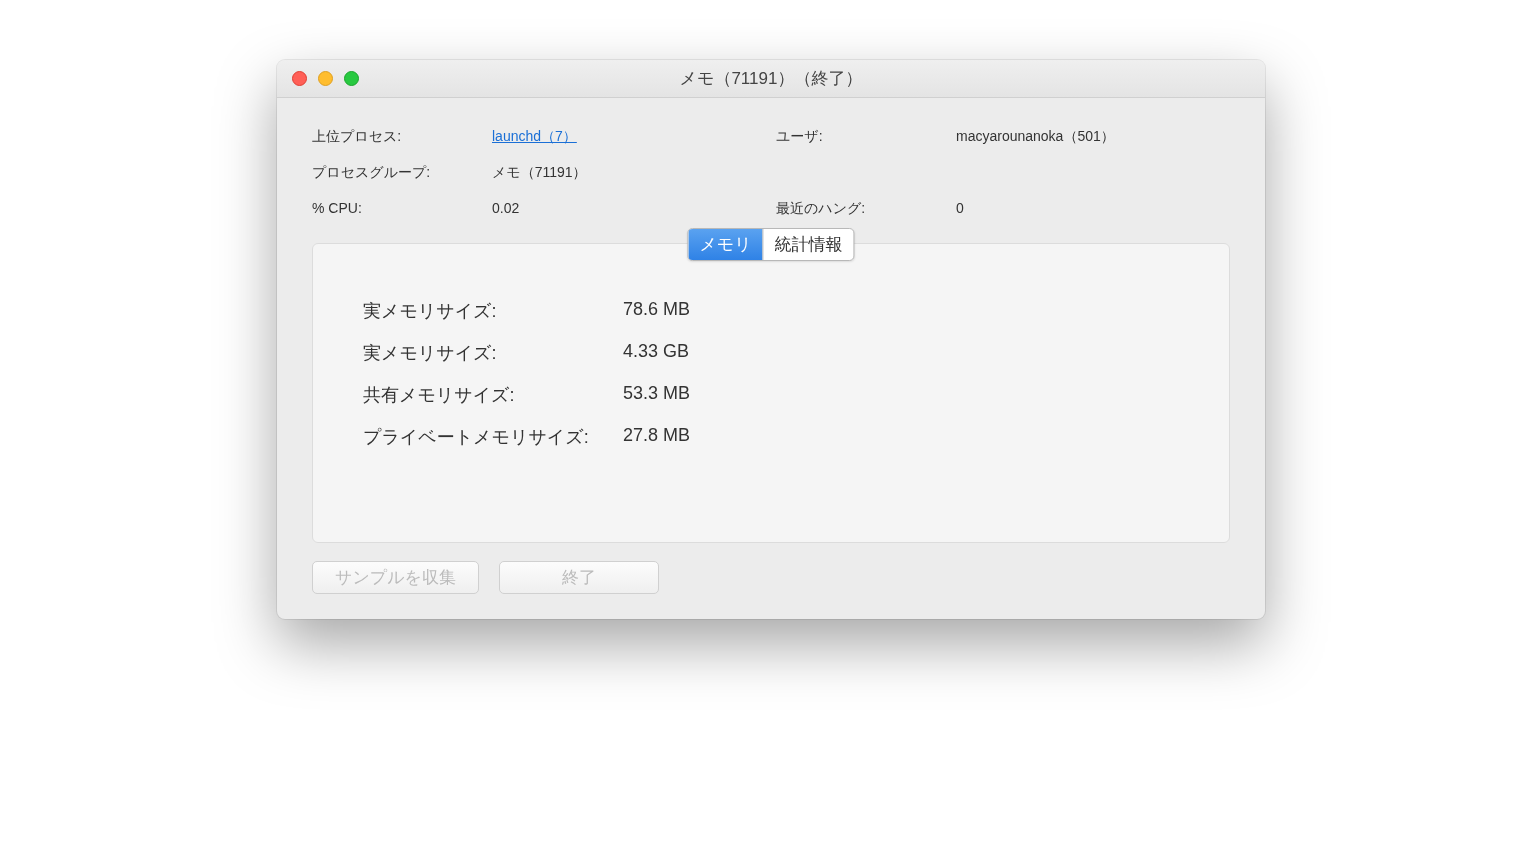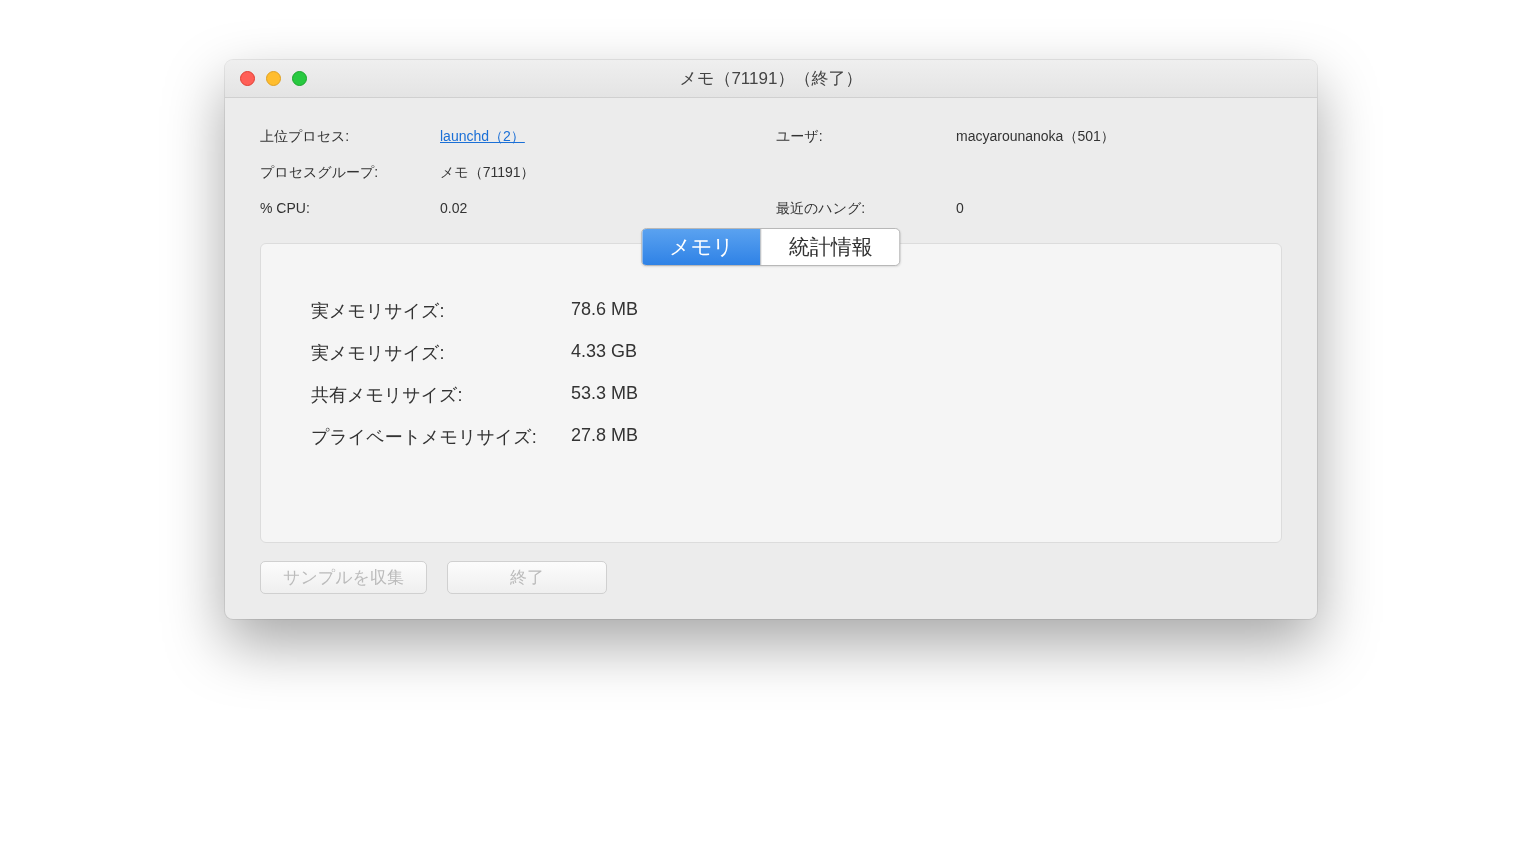--- a/index.html
+++ b/index.html
@@ -11,21 +11,21 @@
       font-family: -apple-system, "Helvetica Neue", "Hiragino Kaku Gothic ProN", "Hiragino Sans", Meiryo, sans-serif;
       background: #ffffff;
       width: 1530px;
       height: 866px;
       display: flex;
       align-items: flex-start;
       justify-content: center;
       padding-top: 60px;
     }
     .window {
-      width: 1092px;
+      width: 988px;
       background: #ececec;
       border-radius: 8px;
       box-shadow: 0 25px 60px rgba(0,0,0,0.35), 0 0 0 1px rgba(0,0,0,0.08);
       overflow: hidden;
       margin-left: 12px;
     }
     .titlebar {
       height: 38px;
       background: linear-gradient(#efefef, #e4e4e4);
       border-bottom: 1px solid #d0d0d0;
@@ -94,22 +94,22 @@
       left: 50%;
       transform: translateX(-50%);
       display: flex;
       border: 1px solid #b8b8b8;
       border-radius: 5px;
       overflow: hidden;
       background: #fff;
       box-shadow: 0 1px 2px rgba(0,0,0,0.1);
     }
     .tab {
-      padding: 4px 27px;
-      font-size: 21px;
+      padding: 4px 11px;
+      font-size: 17px;
       color: #333;
       cursor: pointer;
       border: none;
       background: transparent;
     }
     .tab.active {
       background: linear-gradient(#5aa2f0, #2f82e6);
       color: #fff;
     }
     .tab + .tab {
@@ -149,21 +149,21 @@
       <div class="traffic-light tl-zoom"></div>
     </div>
     <div class="title">メモ（71191）（終了）</div>
   </div>
 
   <div class="content">
 
     <div class="info-grid">
       <div class="info-label">上位プロセス:</div>
       <div class="info-value">
-        <span class="link">launchd（2）</span>
+        <span class="link">launchd（7）</span>
       </div>
       <div class="info-label">ユーザ:</div>
       <div class="info-value">macyarounanoka（501）</div>
 
       <div class="info-label">プロセスグループ:</div>
       <div class="info-value">メモ（71191）</div>
       <div></div>
         <div></div>
 
       <div class="info-label">% CPU:</div>

